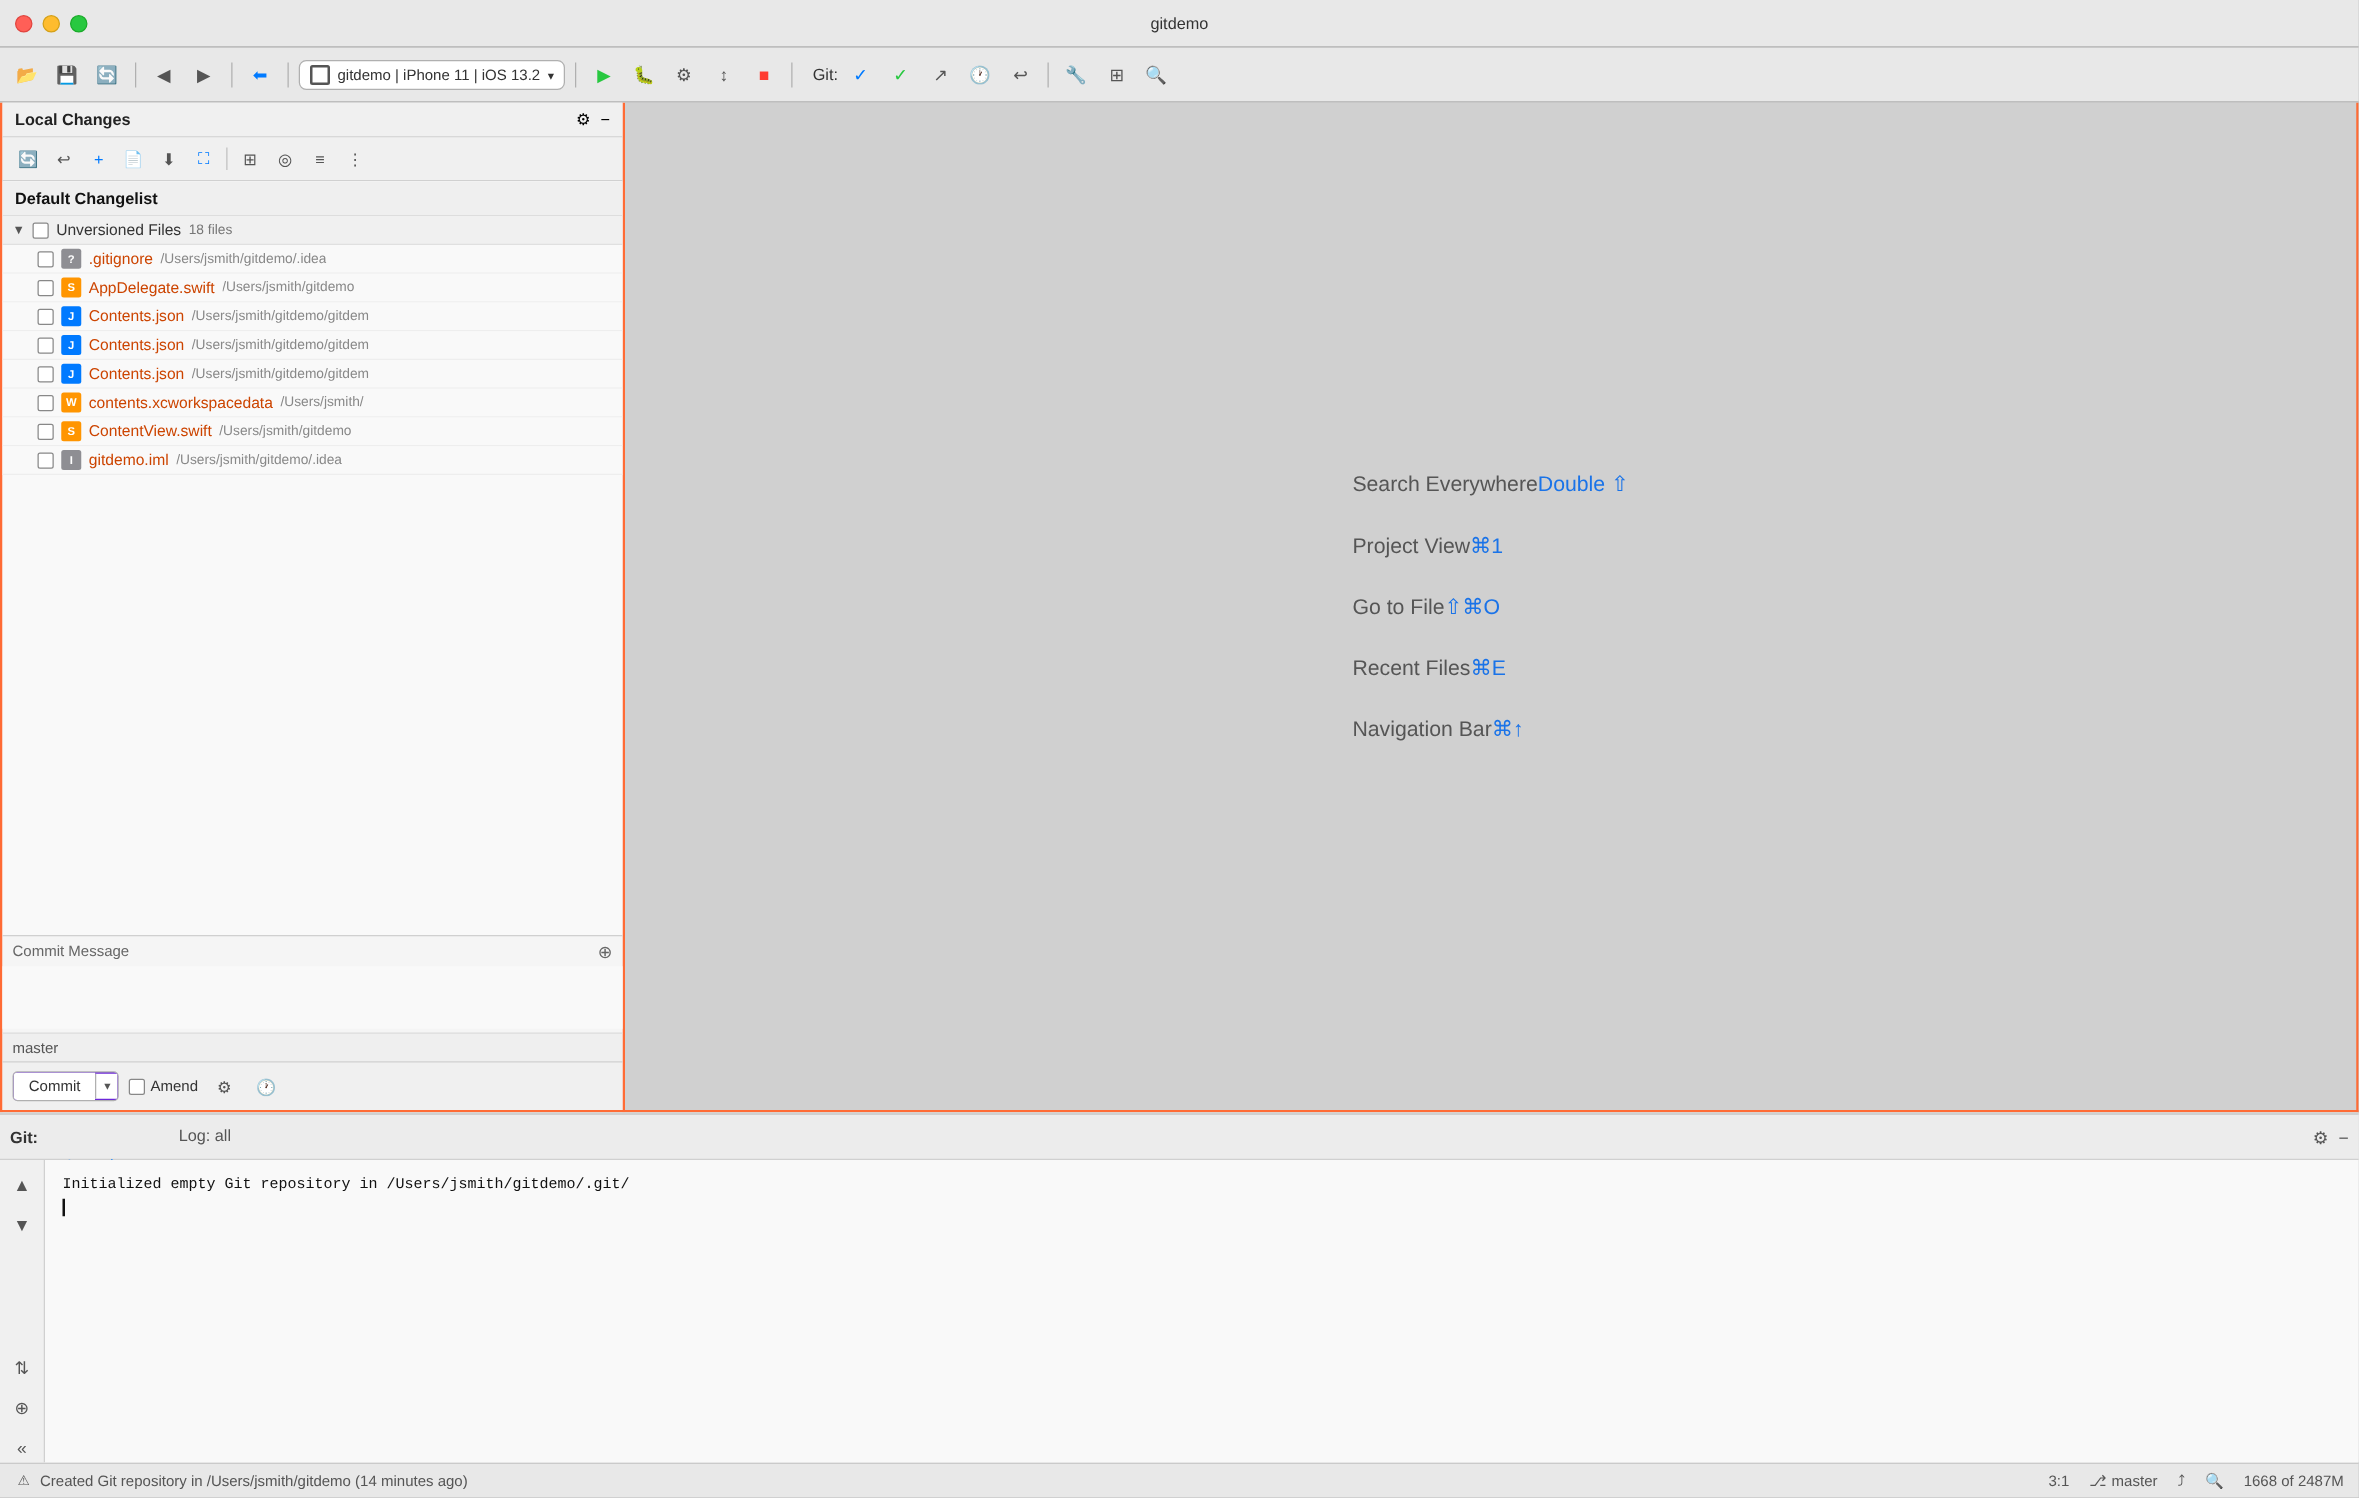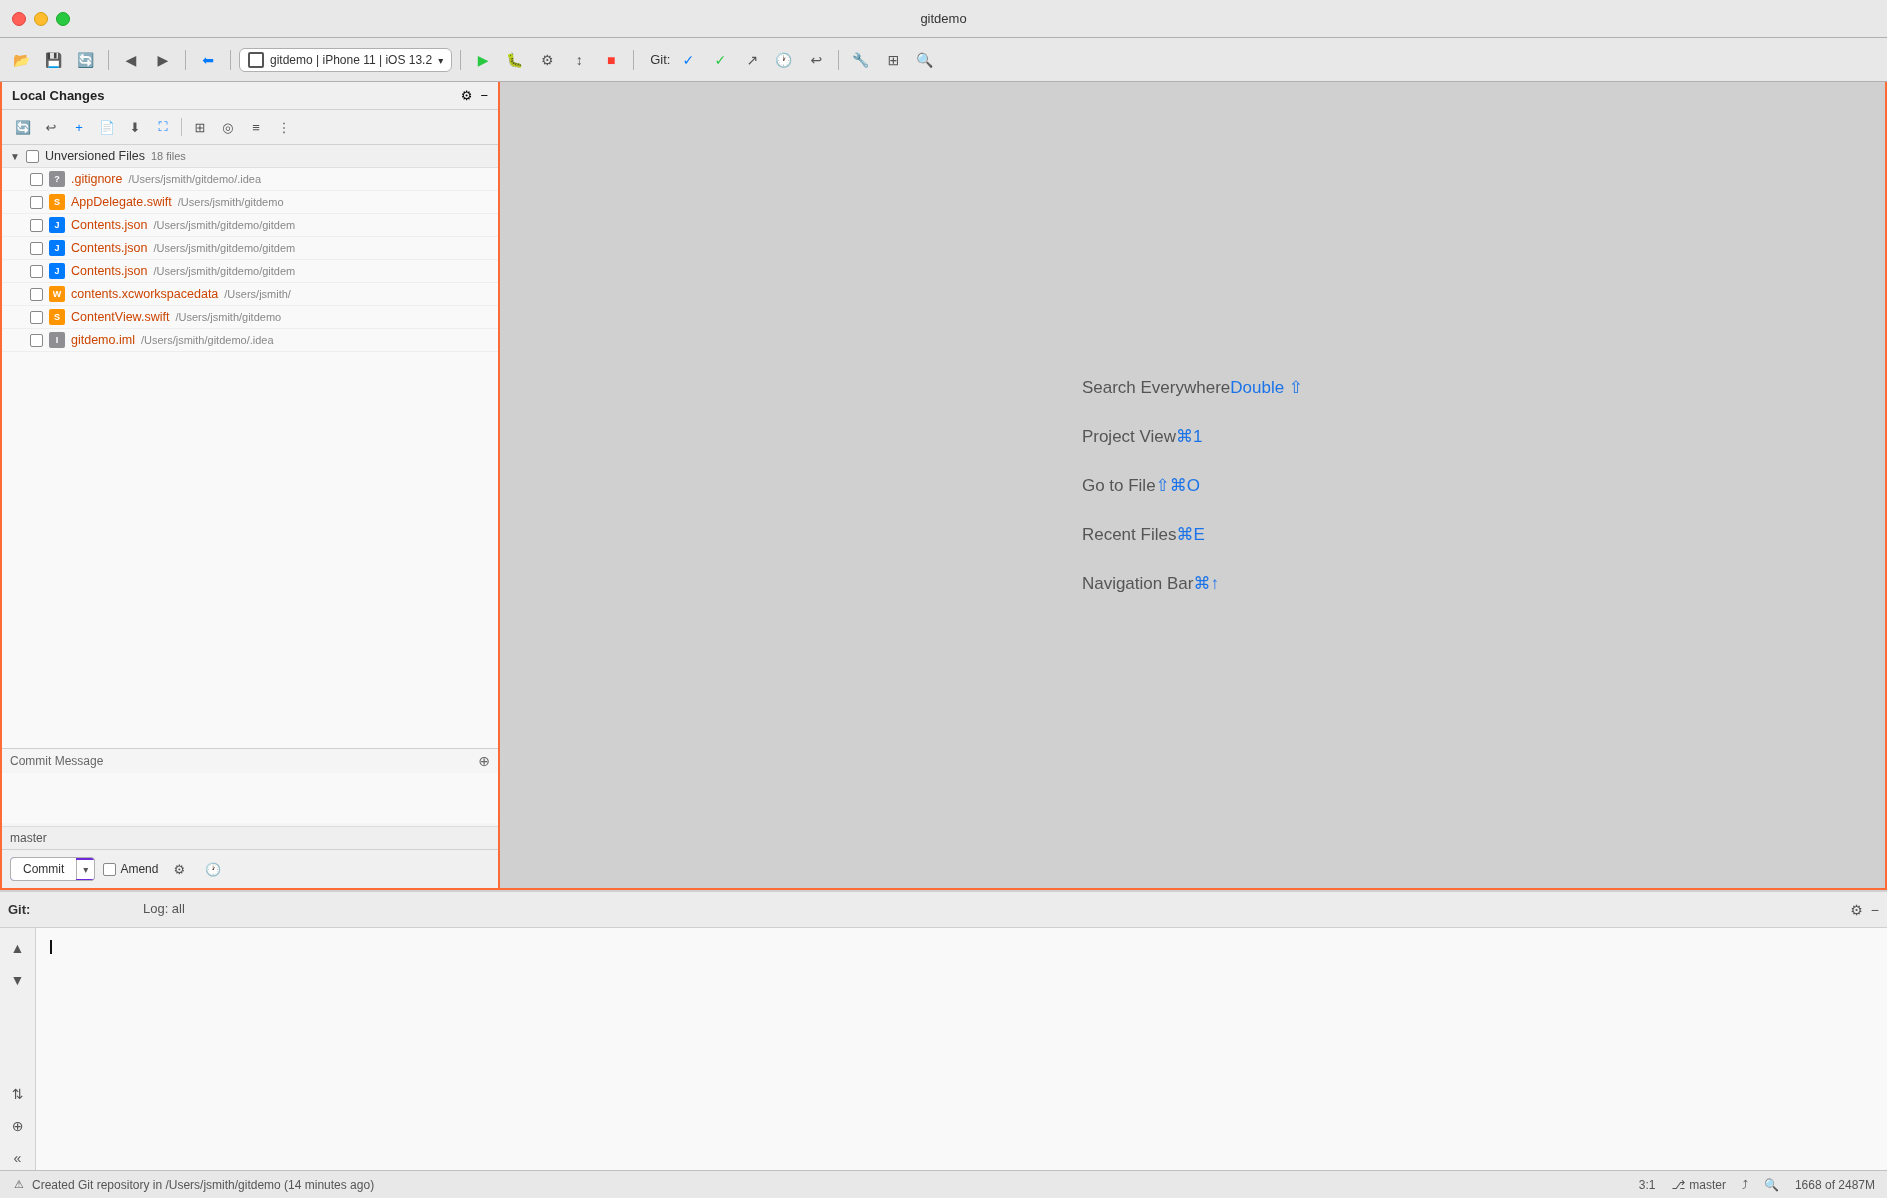--- a/index.html
+++ b/index.html
@@ -547,20 +547,21 @@
         <div class="tb2-btn">⬇</div>
         <div class="tb2-btn" style="color:#007aff">⛶</div>
         <div class="tb2-separator"></div>
         <div class="tb2-btn">⊞</div>
         <div class="tb2-btn">◎</div>
         <div class="tb2-btn">≡</div>
         <div class="tb2-btn">⋮</div>
       </div>
 
       <div class="file-list">
+        <div class="changelist-header">Default Changelist</div>
 
         <div class="file-group-header">
           <span style="font-size:10px;color:#555">▼</span>
           <div class="file-checkbox"></div>
           <span class="group-label">Unversioned Files</span>
           <span class="badge">18 files</span>
         </div>
 
         <div class="file-item">
           <div class="file-checkbox"></div>
@@ -681,20 +682,21 @@
     </div>
     <div class="console-content">
       <div class="console-sidebar">
         <div class="console-sidebar-btn">▲</div>
         <div class="console-sidebar-btn">▼</div>
         <div class="console-sidebar-btn" style="margin-top:auto">⇅</div>
         <div class="console-sidebar-btn">⊕</div>
         <div class="console-sidebar-btn">«</div>
       </div>
       <div class="console-text-area">
+        <div class="console-line-black">Initialized empty Git repository in /Users/jsmith/gitdemo/.git/</div>
         <div><span class="console-cursor"></span></div>
       </div>
     </div>
   </div>
 </div>
 
 <div class="statusbar">
   <div class="statusbar-left">
     <div class="status-icon">⚠</div>
     <span>Created Git repository in /Users/jsmith/gitdemo (14 minutes ago)</span>

